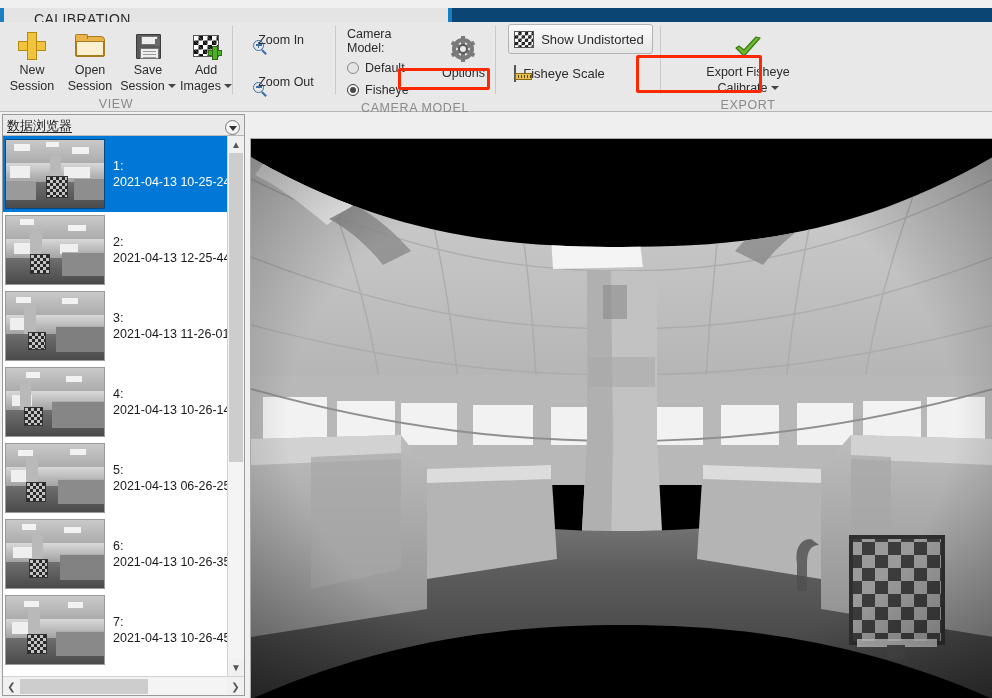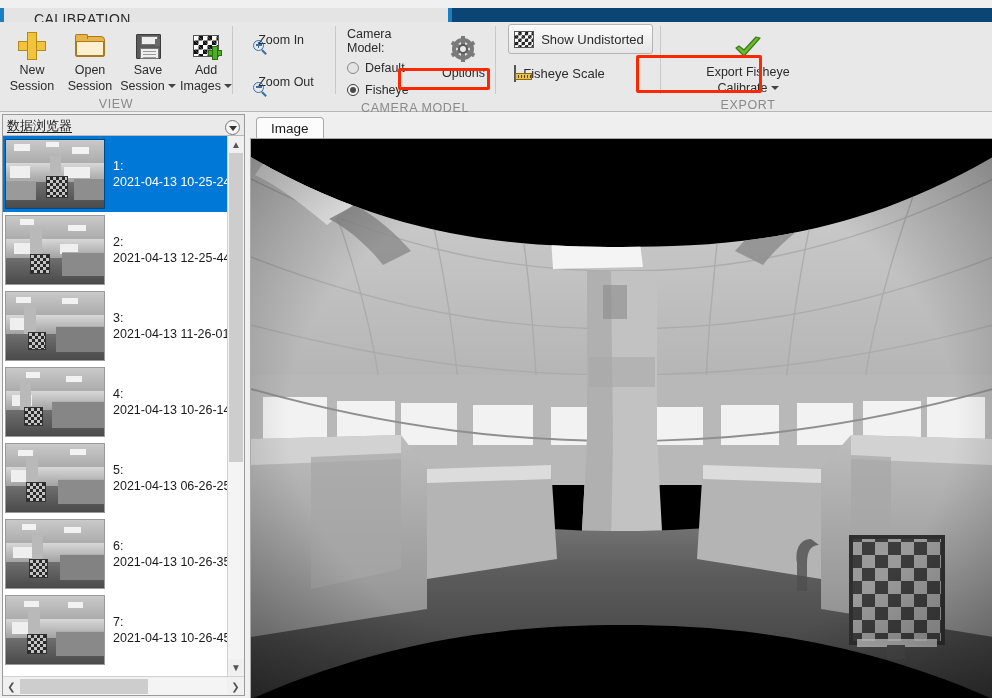--- a/index.html
+++ b/index.html
@@ -647,25 +647,20 @@
     <div class="hscroll">
       <div class="sb-arrow" style="width:17px">❮</div>
       <div class="track">
         <div class="thumbbar"></div>
       </div>
       <div class="sb-arrow" style="width:17px">❯</div>
     </div>
   </div>
 
   <div class="doc">
-    <div class="doc-tabs">
-      <div class="doc-tab">
-        <span>Image</span>
-      </div>
-    </div>
     <div class="doc-body">
       <div class="img-canvas">
         <svg width="742" height="560" viewBox="0 0 742 560" preserveAspectRatio="none" style="display:block">
           <defs>
             <clipPath id="fisheyeClip">
               <path d="M0,0 L742,0 L742,22 C620,105 480,112 371,112 C262,112 122,105 0,22 Z
                        M0,0"></path>
             </clipPath>
 
             <clipPath id="sceneClip">

